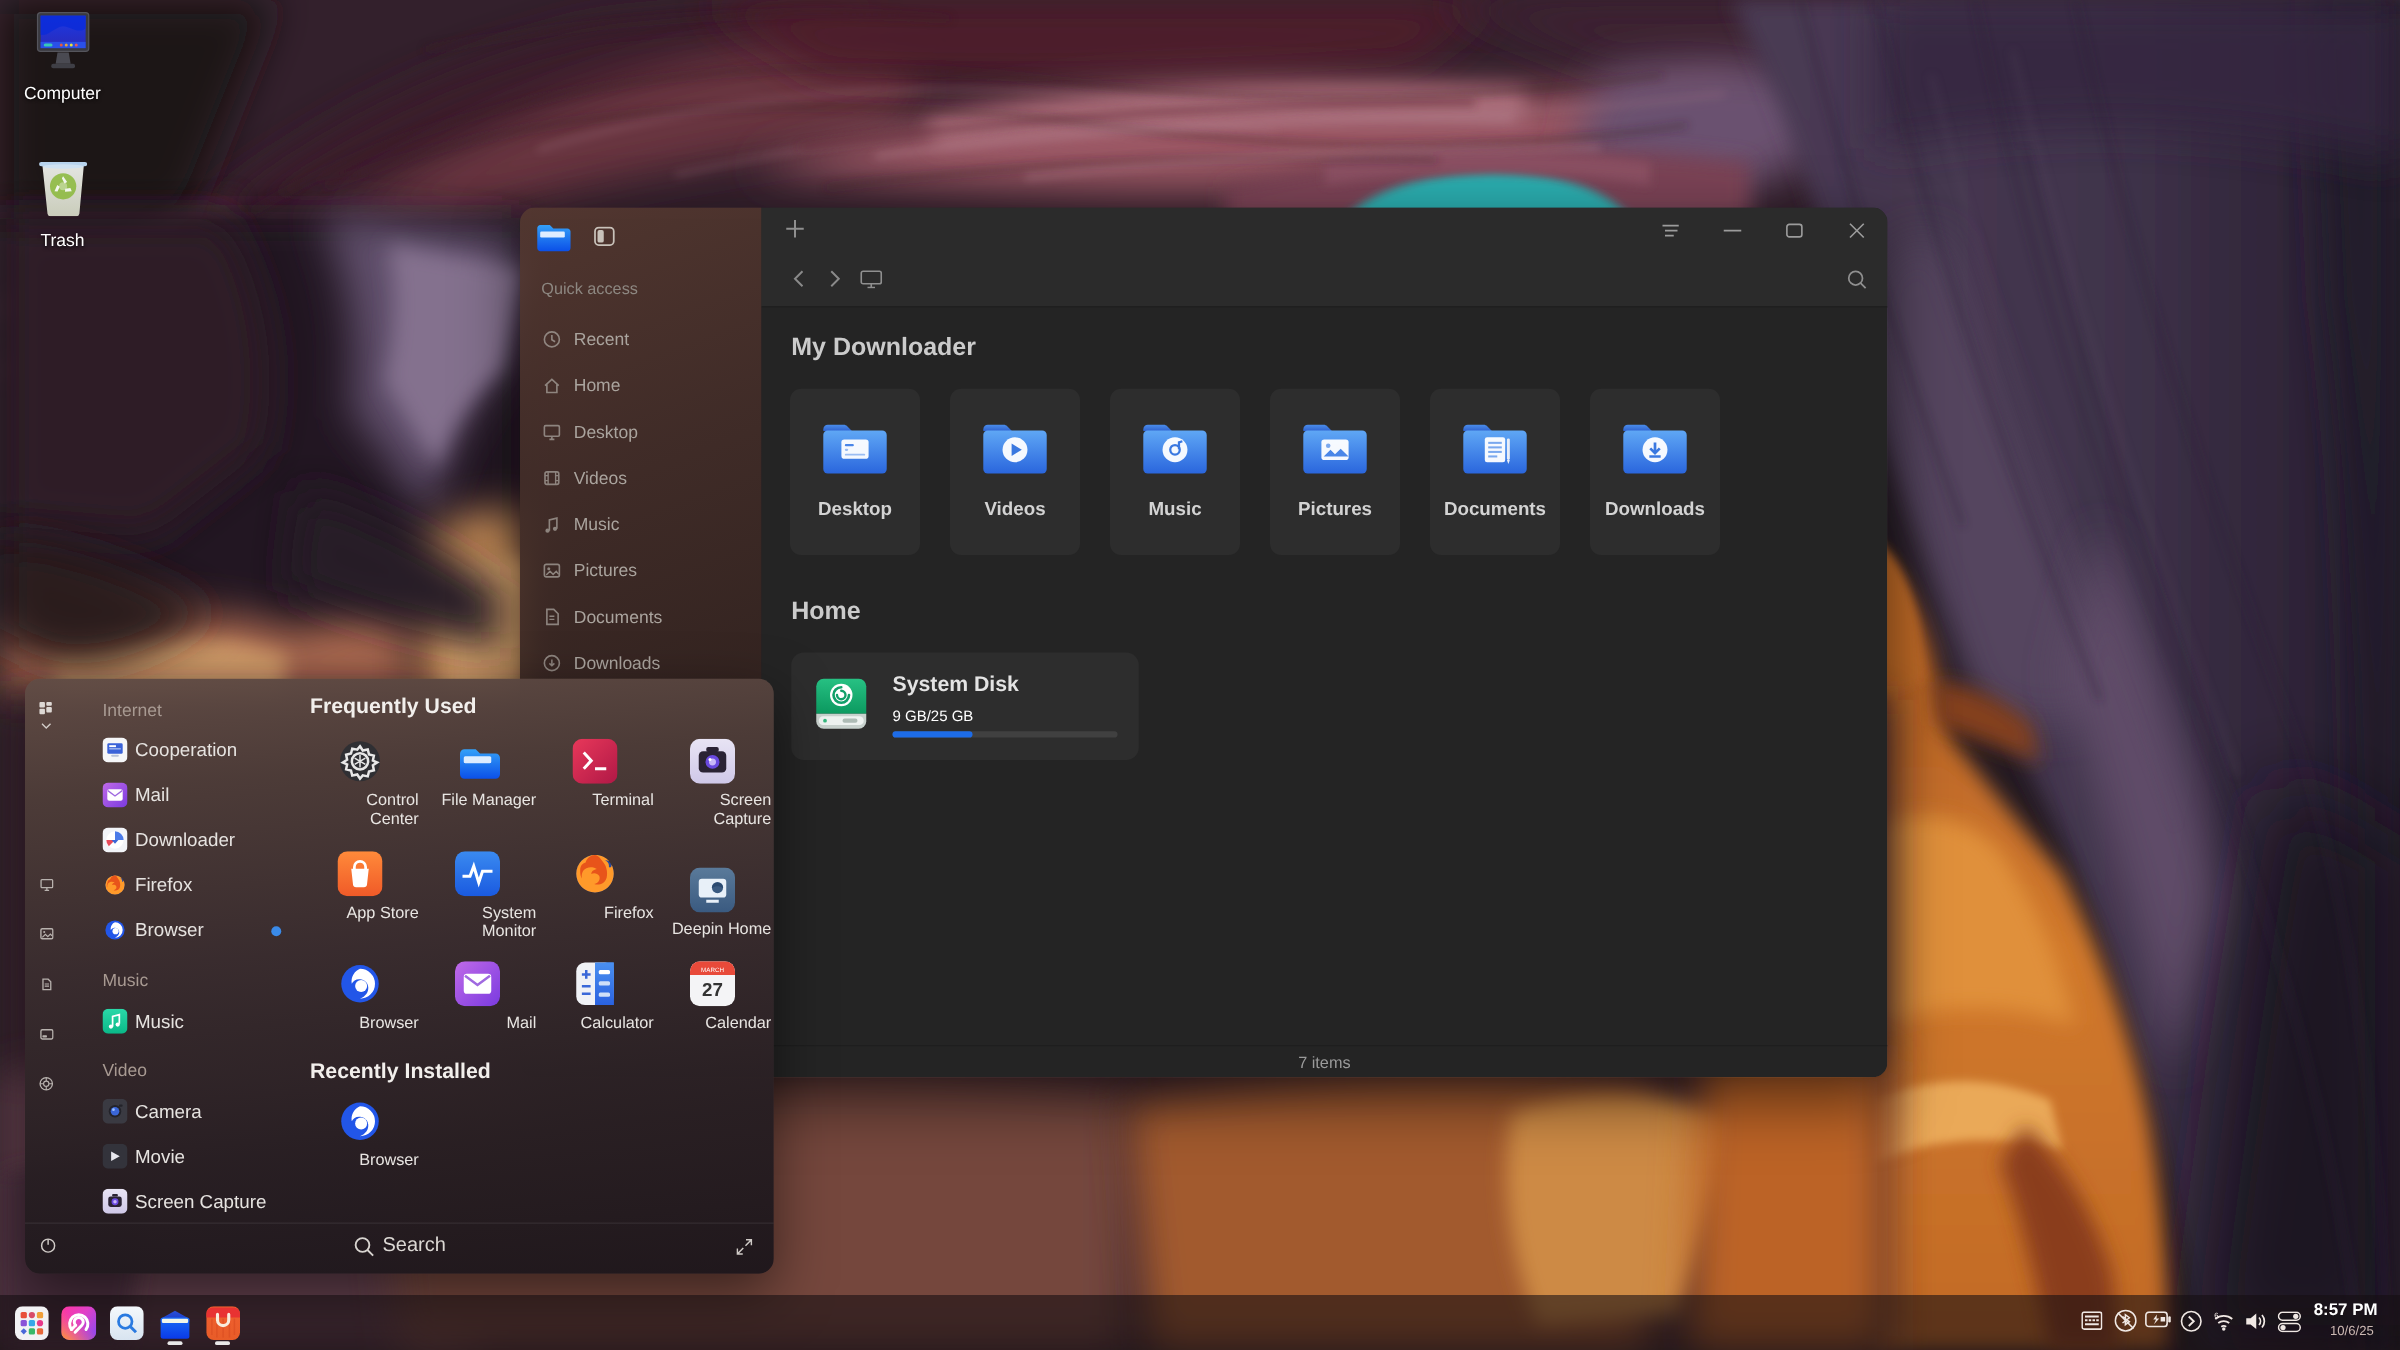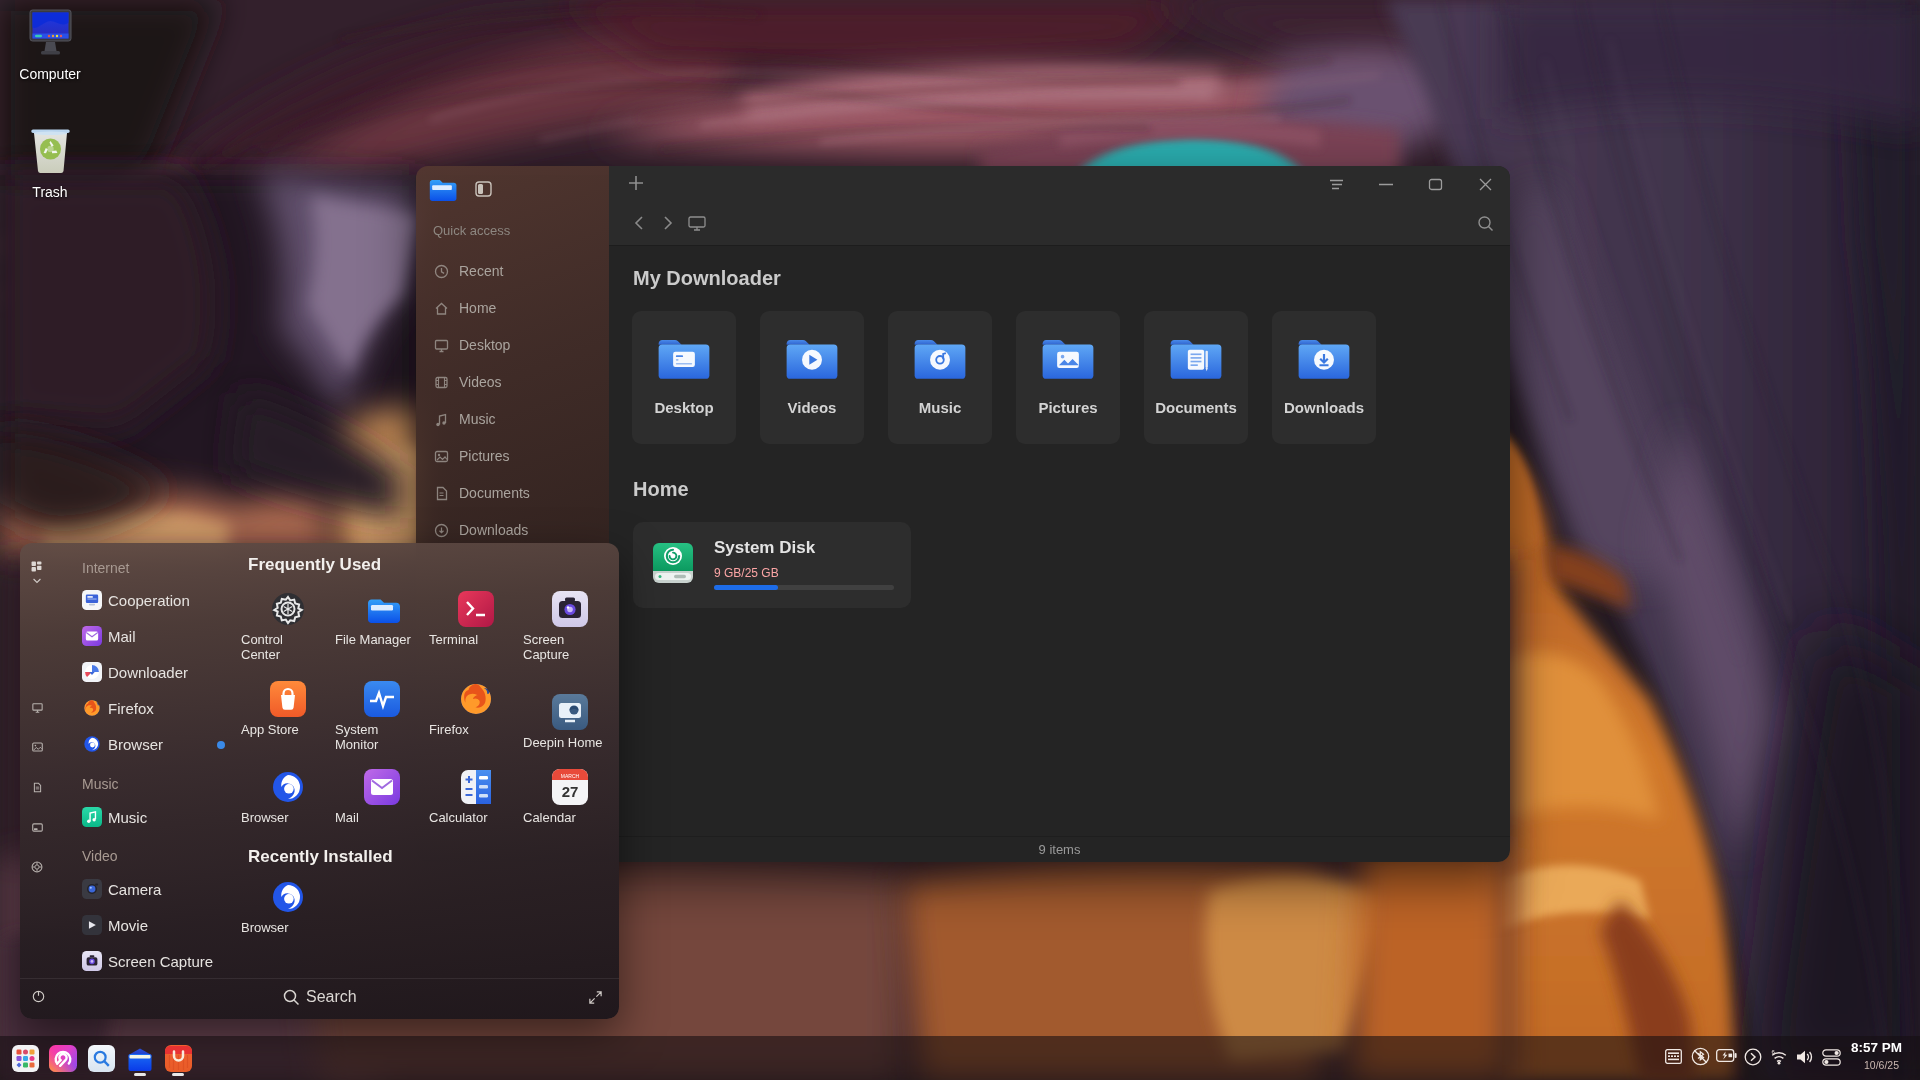--- a/index.html
+++ b/index.html
@@ -13,36 +13,36 @@
 .fm-topbar{position:absolute;left:0;top:0;width:100%;height:80px;background:#2b2b2b;border-bottom:1px solid #1d1d1d}
 .sideitem{position:absolute;left:18px;height:22px;display:flex;align-items:flex-end;color:#aaa49e;font-size:14px}
 .sideitem svg{margin-right:10px;opacity:.75}
 .sidehead{position:absolute;left:17px;color:#8d8781;font-size:13px}
 .winctl{position:absolute;top:11px;color:#9c9c9c}
 .tile{position:absolute;width:104px;height:133px;background:#2d2d2d;border-radius:9px;top:145px}
 .tile .lbl{position:absolute;width:100%;text-align:center;top:88px;color:#d3d3d3;font-size:15px;font-weight:700}
 .tile svg{position:absolute;left:23px;top:18px}
 .dtile{position:absolute;width:278px;height:86px;background:#2d2d2d;border-radius:10px;top:356px}
 .dtile .t1{position:absolute;left:81px;top:16px;color:#e3e3e3;font-size:17px;font-weight:700}
-.dtile .t2{position:absolute;left:81px;top:44px;color:#fca5a5;font-size:12px}
+.dtile .t2{position:absolute;left:81px;top:44px;color:#ffffff;font-size:12px}
 .dtile .bar{position:absolute;left:81px;top:63px;width:180px;height:5px;border-radius:2.5px;background:#404040}
 .dtile .bar i{display:block;height:100%;border-radius:2.5px;background:#1d6ce8}
 .dtile .dico{position:absolute;left:16px;top:17px}
 .sechead{position:absolute;left:24px;color:#cbcbcb;font-size:20px;font-weight:700}
 
 
 #launcher{left:20px;top:543px;width:599px;height:476px;border-radius:12px;overflow:hidden;
 background:linear-gradient(175deg,rgba(97,76,69,.97) 0%,rgba(77,60,56,.97) 18%,rgba(57,44,46,.97) 45%,rgba(39,30,34,.97) 75%,rgba(29,22,27,.97) 100%);
 box-shadow:0 16px 44px rgba(0,0,0,.5)}
 #launcher .railico{position:absolute;color:#ddd}
 .lapp{position:absolute;left:62px;height:26px;display:flex;align-items:center;color:#e6e3e0;font-size:15px}
 .lapp .aic{width:20px;height:20px;margin-right:6px;flex:0 0 20px}
 .lhead{position:absolute;left:62px;color:#a89a92;font-size:14px}
 .ghead{position:absolute;color:#f2efec;font-size:17px;font-weight:700}
-.gcell{position:absolute;width:94px;text-align:left}
+.gcell{position:absolute;width:94px;text-align:right}
 .gcell .gic{margin:0 auto}
 .gcell .glb{margin-top:5px;color:#e8e5e2;font-size:13px;line-height:15px}
 
 
 #taskbar{left:0;top:1036px;width:1920px;height:44px;background:rgba(20,13,18,.58)}
 #taskbar .tic{position:absolute;top:9px}
 .trayico{position:absolute;top:13px;color:#f8f2ee}
 
 .dicon{position:absolute;width:100px;text-align:center;color:#fff;font-size:14px;text-shadow:0 1px 3px rgba(0,0,0,.8)}
 </style></head>
@@ -427,21 +427,21 @@
 <rect x="25" y="35.8" width="12" height="3.4" rx="1.7" fill="#aebcb6"></rect>
 </svg>
 <div class="t1">System Disk</div>
           <div class="t2">9 GB/25 GB</div>
 <div class="bar">
             <i style="width:64px"></i>
           </div>
         </div>
 
   <div class="abs" style="left:0;top:670px;width:100%;height:1px;background:#1e1e1e"></div>
-  <div class="abs" style="left:0;top:676px;width:100%;text-align:center;color:#9a9a9a;font-size:13px">9 items</div>
+  <div class="abs" style="left:0;top:676px;width:100%;text-align:center;color:#9a9a9a;font-size:13px">7 items</div>
  </div>
  <div id="fm-side">
   <svg class="abs" style="left:11px;top:8px" width="30" height="30" viewBox="0 0 64 64">
 <defs>
             <linearGradient id="fgapp" x1="0" y1="0" x2="0" y2="1">
               <stop offset="0" stop-color="#34a0f8"></stop>
               <stop offset="1" stop-color="#0b50e8"></stop>
             </linearGradient>
           </defs>
 <path d="M6,18 c0,-3 2.4,-5.4 5.4,-5.4 h16 l6,6 h24 c3,0 5.4,2.4 5.4,5.4 v28 c0,3 -2.4,5.4 -5.4,5.4 H11.4 c-3,0 -5.4,-2.4 -5.4,-5.4 Z" fill="url(#fgapp)"></path>

